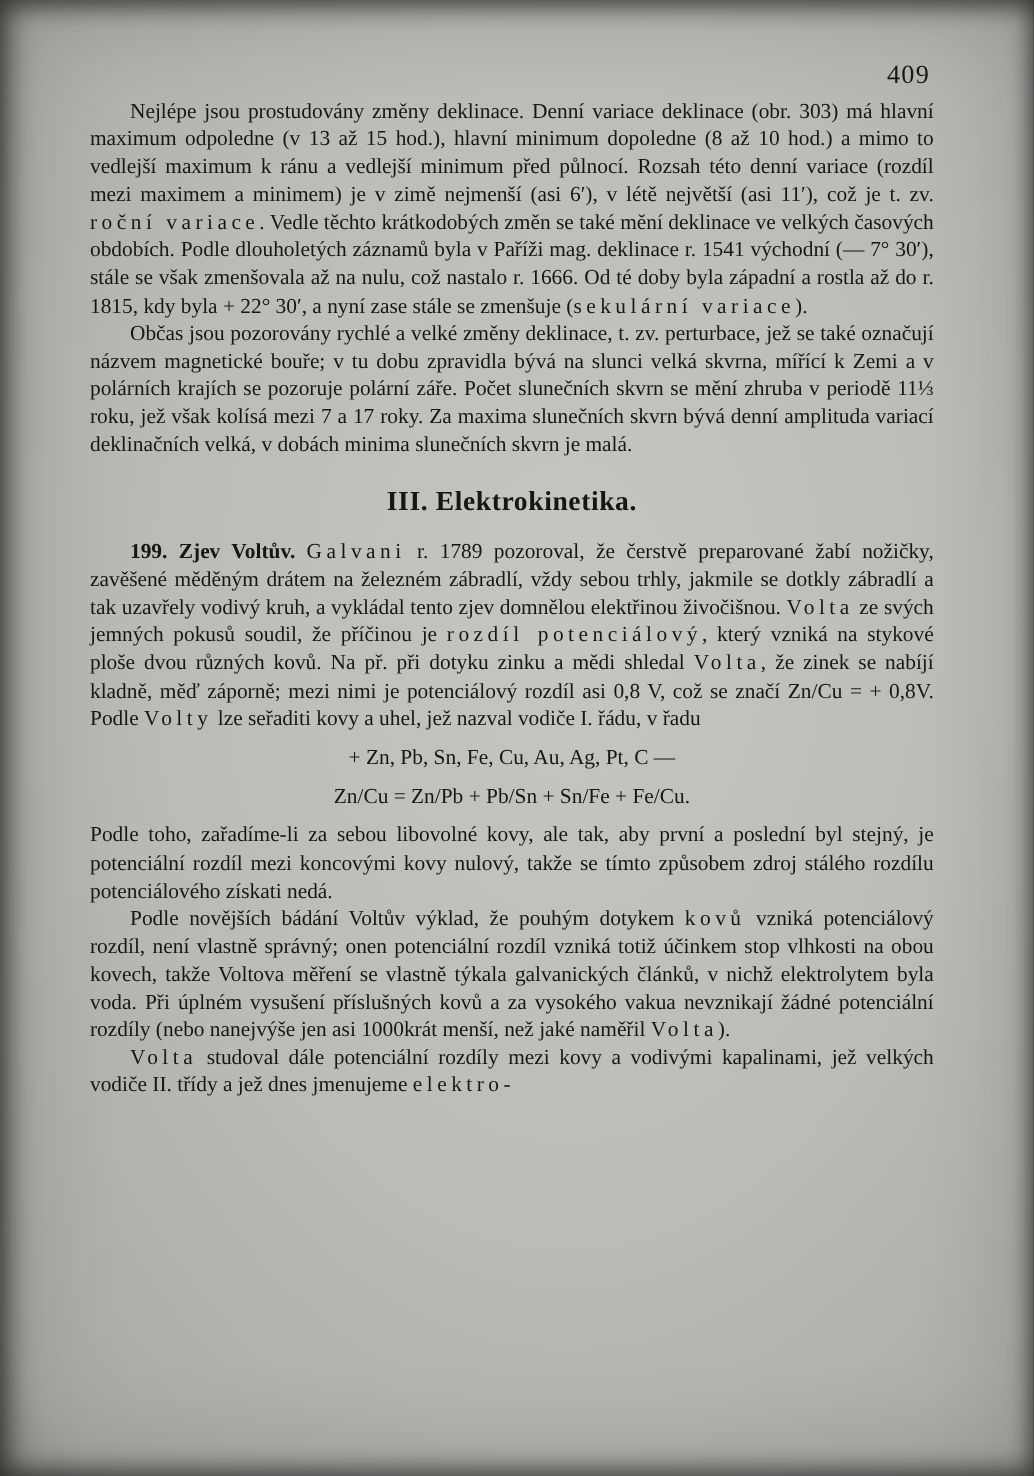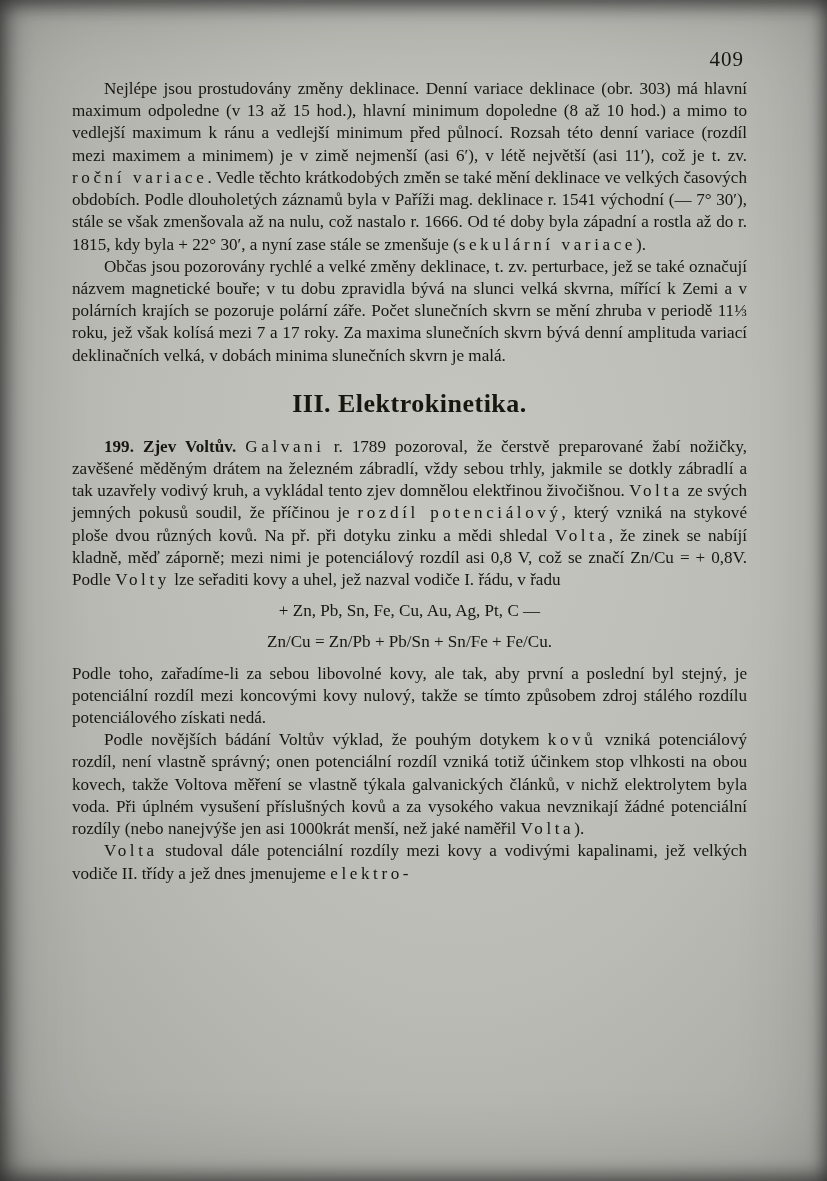--- a/index.html
+++ b/index.html
@@ -27,21 +27,21 @@
   .text-content {
     position: absolute; left: 72px; right: 80px; top: 78px;
     font-size: 17.1px; line-height: 1.3;
   }
   .text-content p { margin: 0; text-align: justify; }
   .text-content p.indent { text-indent: 32px; }
   .spaced { letter-spacing: 0.21em; }
   .italic { }
   .bold   { font-weight: bold; }
   .heading {
-    text-align: center; font-weight: bold; font-size: 26px;
+    text-align: center; font-weight: bold; font-size: 22px;
     margin: 20px 0 15px; letter-spacing: 0.5px;
   }
   .formula { text-align: center !important; text-indent: 0 !important; margin: 9px 0 !important; }
 </style>
 </head>
 <body>
 
 <div class="page">
   <span class="page-number">409</span>
   <div class="text-content">

